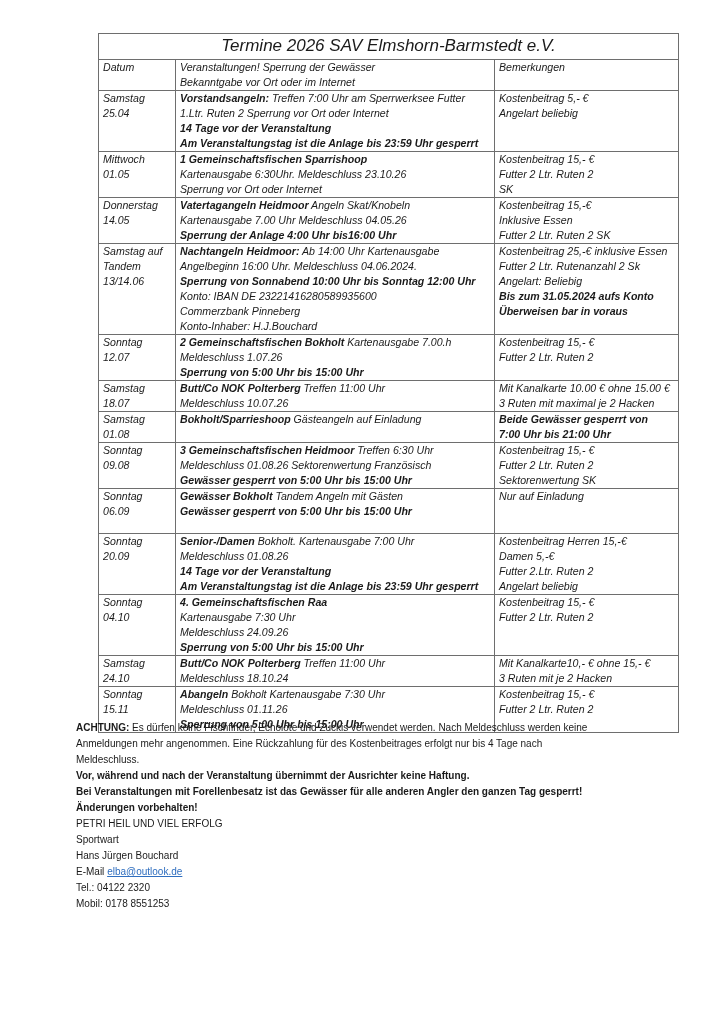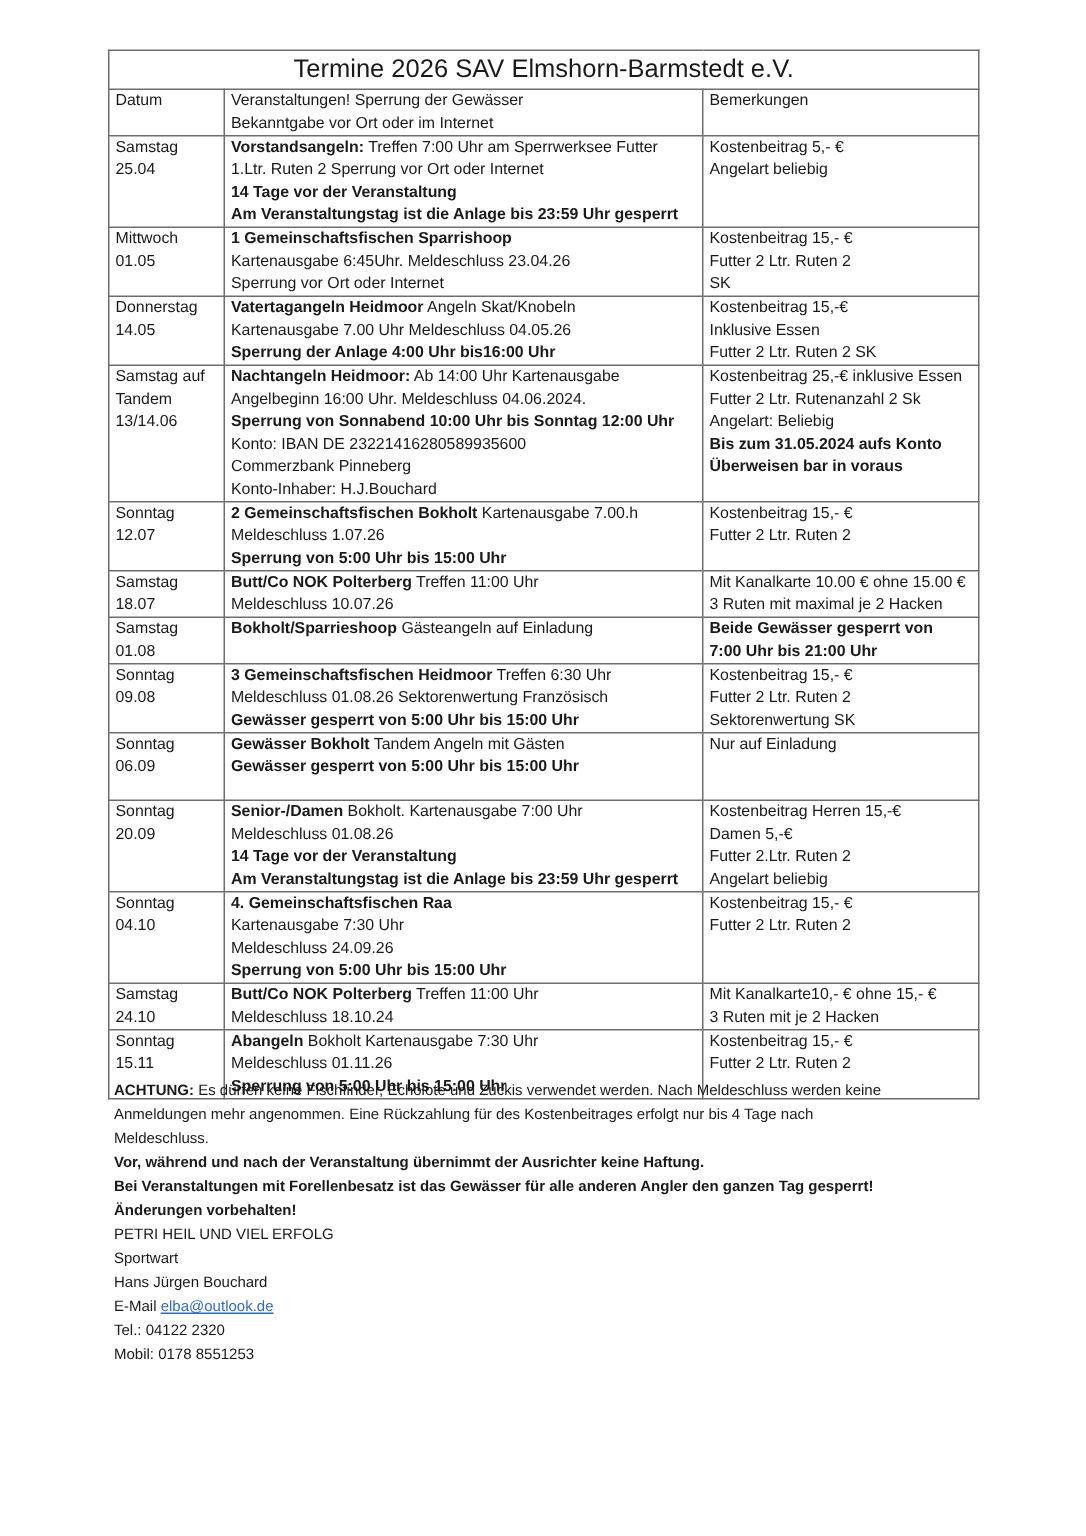--- a/index.html
+++ b/index.html
@@ -1,18 +1,18 @@
 <!DOCTYPE html>
 <html><head>
 <meta charset="utf-8">
 <style>
   html, body { margin:0; padding:0; background:#ffffff; }
   body { width:724px; height:1024px; position:relative; overflow:hidden;
          font-family:"Liberation Sans", sans-serif; color:#1a1a1a; }
-  .page { position:absolute; left:72px; top:33px; width:580px; }
+  .page { position:absolute; left:98px; top:33px; width:580px;font-style:italic; }
   table { border-collapse:collapse; width:580px; table-layout:fixed; font-size:10.6px; line-height:15px; }
   td { border:1px solid #6e6e6e; vertical-align:top; padding:0 4px; }
   col.c1 { width:77px; } col.c2 { width:319px; } col.c3 { width:184px; }
   .title-cell { text-align:center; font-size:17px; line-height:24px; padding:0; height:25px; }
   .hdr td { text-align:left; height:29px; }
   .date { text-align:left; }
   .b { font-weight:bold; }
   .line { display:block; white-space:nowrap; }
   .notes { position:absolute; left:76px; top:720px; width:600px; font-size:10px; line-height:16px; }
   .notes .line { white-space:nowrap; }
@@ -56,21 +56,21 @@
             <span class="line"><span>Angelart beliebig</span></span>
           </td>
         </tr>
         <tr style="height: 45px;">
           <td class="date">
             <span class="line">Mittwoch</span>
             <span class="line">01.05</span>
           </td>
           <td>
             <span class="line"><span class="b">1 Gemeinschaftsfischen Sparrishoop</span></span>
-            <span class="line"><span>Kartenausgabe 6:45Uhr. Meldeschluss 23.04.26</span></span>
+            <span class="line"><span>Kartenausgabe 6:30Uhr. Meldeschluss 23.10.26</span></span>
             <span class="line"><span>Sperrung vor Ort oder Internet</span></span>
           </td>
           <td>
             <span class="line"><span>Kostenbeitrag 15,- €</span></span>
             <span class="line"><span>Futter 2 Ltr. Ruten 2</span></span>
             <span class="line"><span>SK</span></span>
           </td>
         </tr>
         <tr style="height: 45px;">
           <td class="date">

